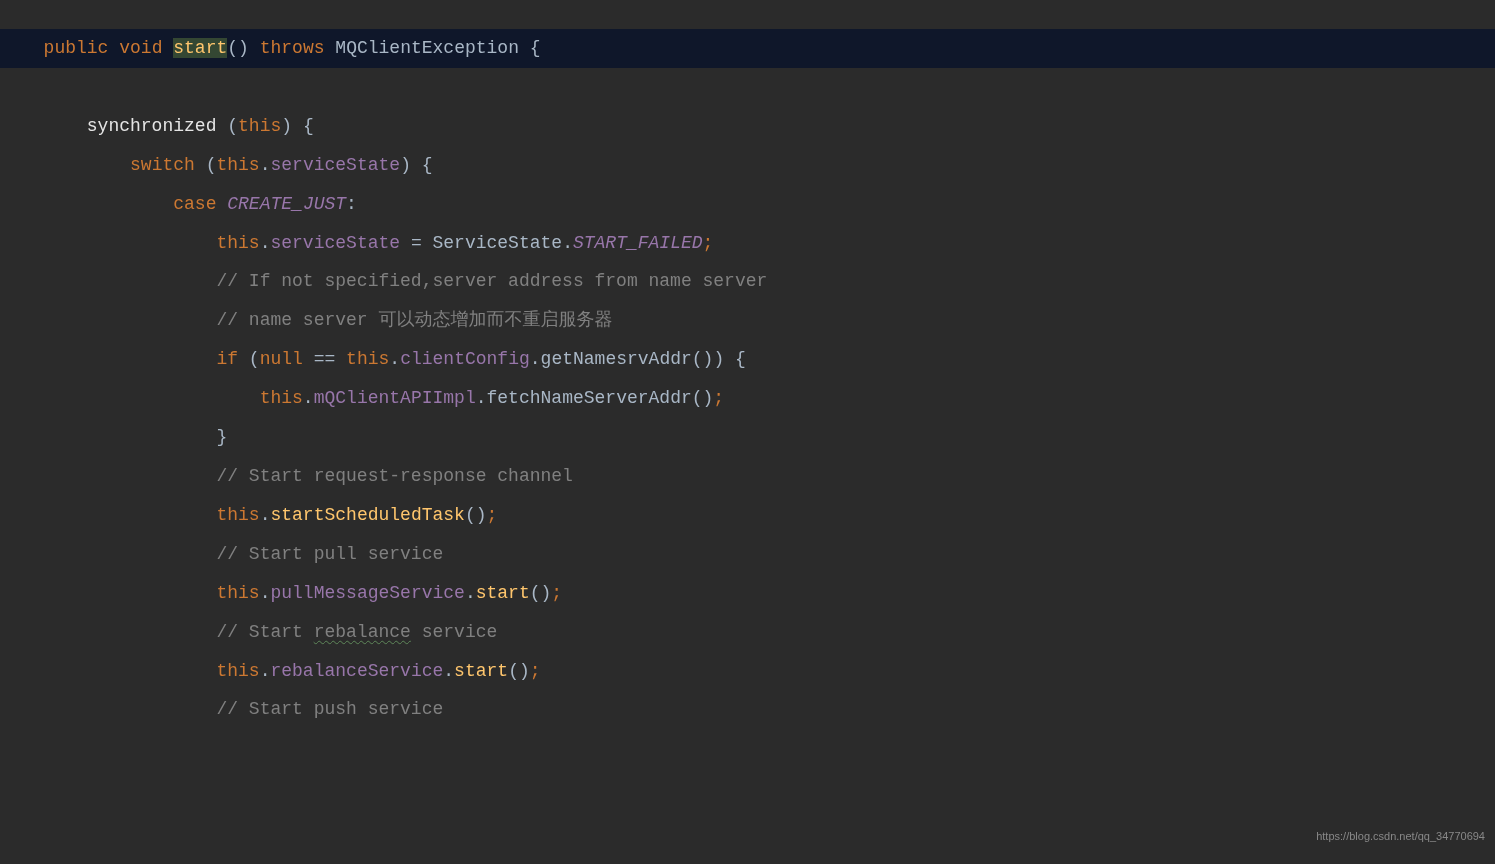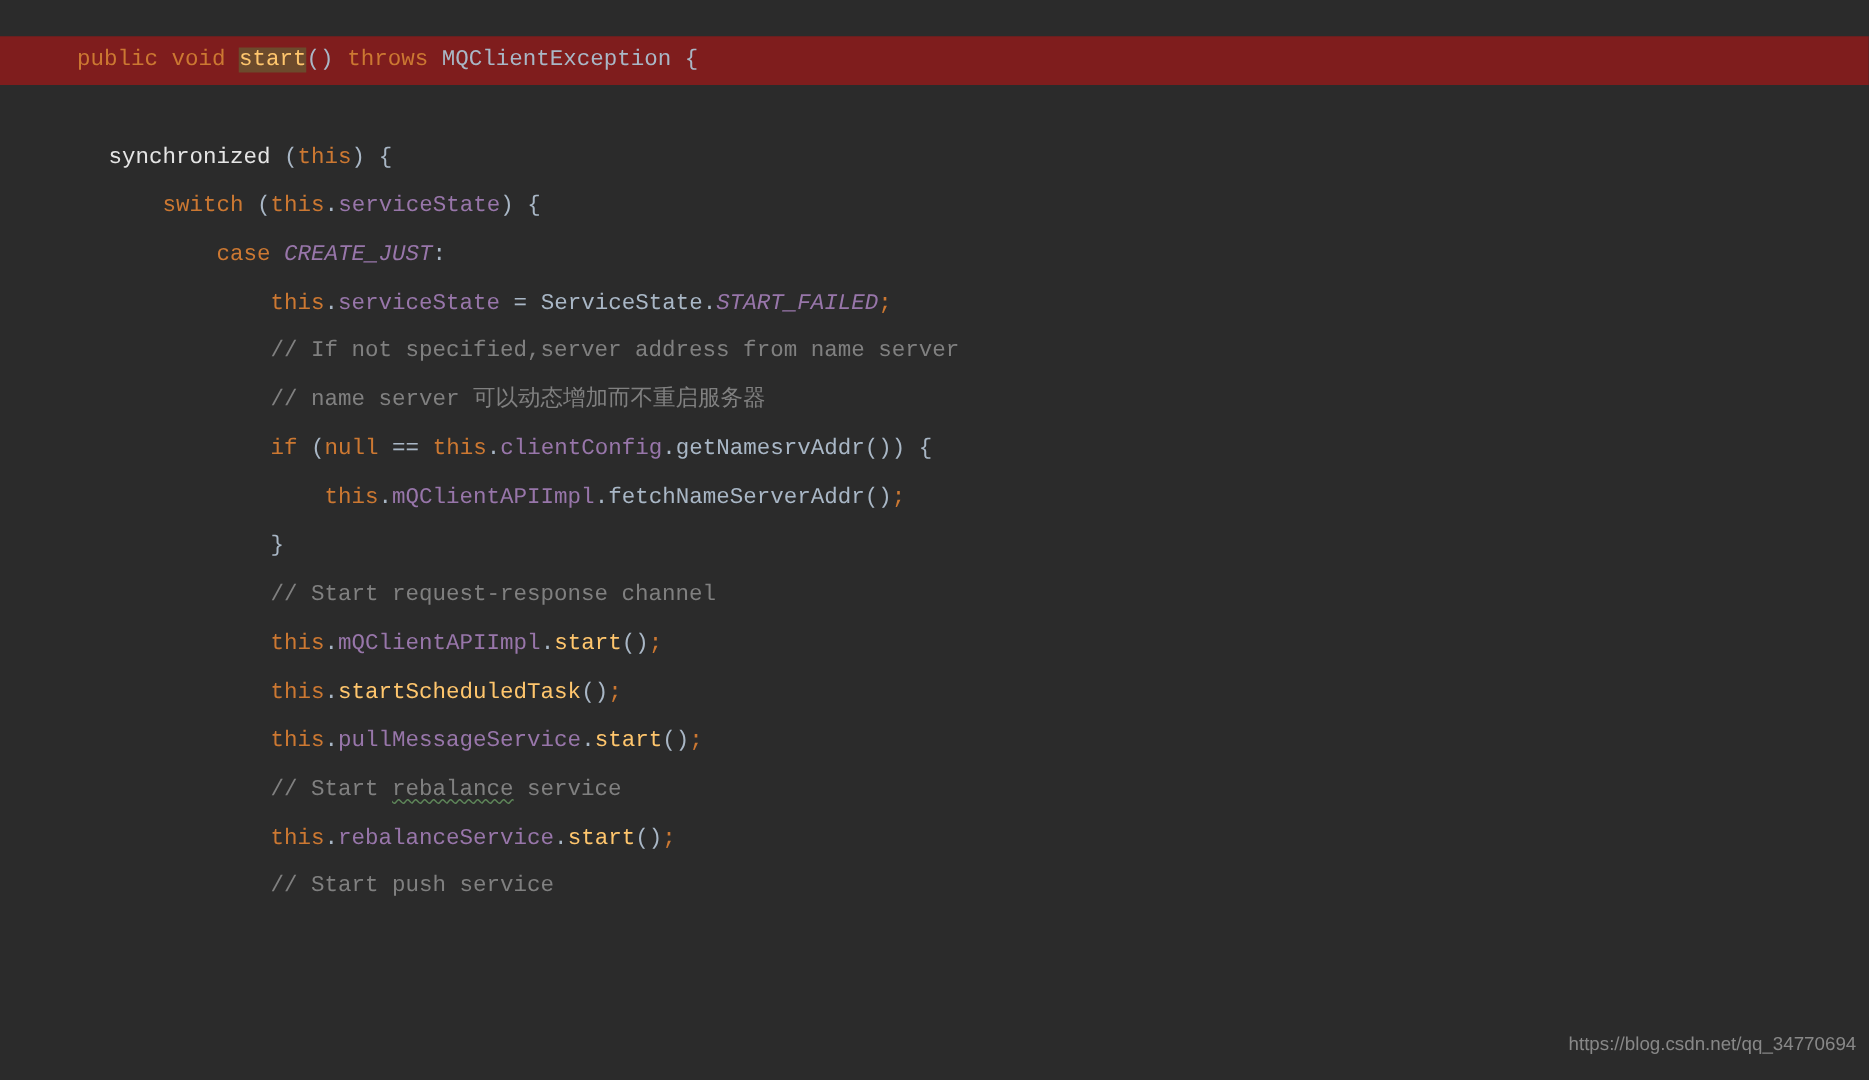--- a/index.html
+++ b/index.html
@@ -21,23 +21,23 @@
     .editor {
       padding-top: 29px;
       padding-left: 22px;
       position: relative;
     }
     .line {
       white-space: pre;
       position: relative;
     }
     .highlighted-line {
-      background-color: #7f1d1d;
+      background-color: #0f172a;
       margin-left: -22px;
-      padding-left: 40px;
+      padding-left: 22px;
       width: calc(100% + 22px);
     }
     .kw-modifier { color: #cc7832; }
     .kw-void { color: #cc7832; }
     .kw-this { color: #cc7832; }
     .kw-if { color: #cc7832; }
     .kw-null { color: #cc7832; }
     .kw-switch { color: #cc7832; }
     .kw-case { color: #cc7832; }
     .kw-sync { color: #e5e5e5; }
@@ -56,21 +56,21 @@
       text-decoration: underline wavy #5e8759 1px;
       text-underline-offset: 3px;
     }
     .hl-word {
       background-color: rgba(90, 120, 60, 0.5);
     }
     .watermark {
       position: absolute;
       bottom: 8px;
       right: 10px;
-      font-size: 15px;
+      font-size: 11px;
       color: #888;
       font-family: Arial, sans-serif;
     }
   </style>
 </head>
 <body>
 
 <div class="editor">
 
   <div class="line highlighted-line"><span>  </span><span class="kw-modifier">public</span> <span class="kw-void">void</span> <span class="method-decl hl-word">start</span><span class="paren">()</span> <span class="kw-throws">throws</span> <span class="type">MQClientException</span> <span class="punct">{</span></div>
@@ -90,26 +90,26 @@
   <div class="line"><span>                  </span><span class="comment">// name server 可以动态增加而不重启服务器</span></div>
 
   <div class="line"><span>                  </span><span class="kw-if">if</span> <span class="paren">(</span><span class="kw-null">null</span><span class="op"> == </span><span class="kw-this">this</span><span class="punct">.</span><span class="field">clientConfig</span><span class="punct">.</span><span class="type">getNamesrvAddr</span><span class="paren">()</span><span class="paren">) </span><span class="punct">{</span></div>
 
   <div class="line"><span>                      </span><span class="kw-this">this</span><span class="punct">.</span><span class="field">mQClientAPIImpl</span><span class="punct">.</span><span class="type">fetchNameServerAddr</span><span class="paren">()</span><span class="semi">;</span></div>
 
   <div class="line"><span>                  </span><span class="punct">}</span></div>
 
   <div class="line"><span>                  </span><span class="comment">// Start request-response channel</span></div>
 
-  <div class="line"><span>                  </span><span class="kw-this">this</span><span class="punct">.</span><span class="field">mQClientAPIImpl</span><span class="punct">.</span><span class="method-call">start</span><span class="paren">()</span><span class="semi">;</span></div>
 
 
 
   <div class="line"><span>                  </span><span class="kw-this">this</span><span class="punct">.</span><span class="method-call">startScheduledTask</span><span class="paren">()</span><span class="semi">;</span></div>
 
+  <div class="line"><span>                  </span><span class="comment">// Start pull service</span></div>
 
   <div class="line"><span>                  </span><span class="kw-this">this</span><span class="punct">.</span><span class="field">pullMessageService</span><span class="punct">.</span><span class="method-call">start</span><span class="paren">()</span><span class="semi">;</span></div>
 
   <div class="line"><span>                  </span><span class="comment"><span>// Start </span><span class="wavy">rebalance</span><span> service</span></span></div>
 
   <div class="line"><span>                  </span><span class="kw-this">this</span><span class="punct">.</span><span class="field">rebalanceService</span><span class="punct">.</span><span class="method-call">start</span><span class="paren">()</span><span class="semi">;</span></div>
 
   <div class="line"><span>                  </span><span class="comment">// Start push service</span></div>
 
 </div>

